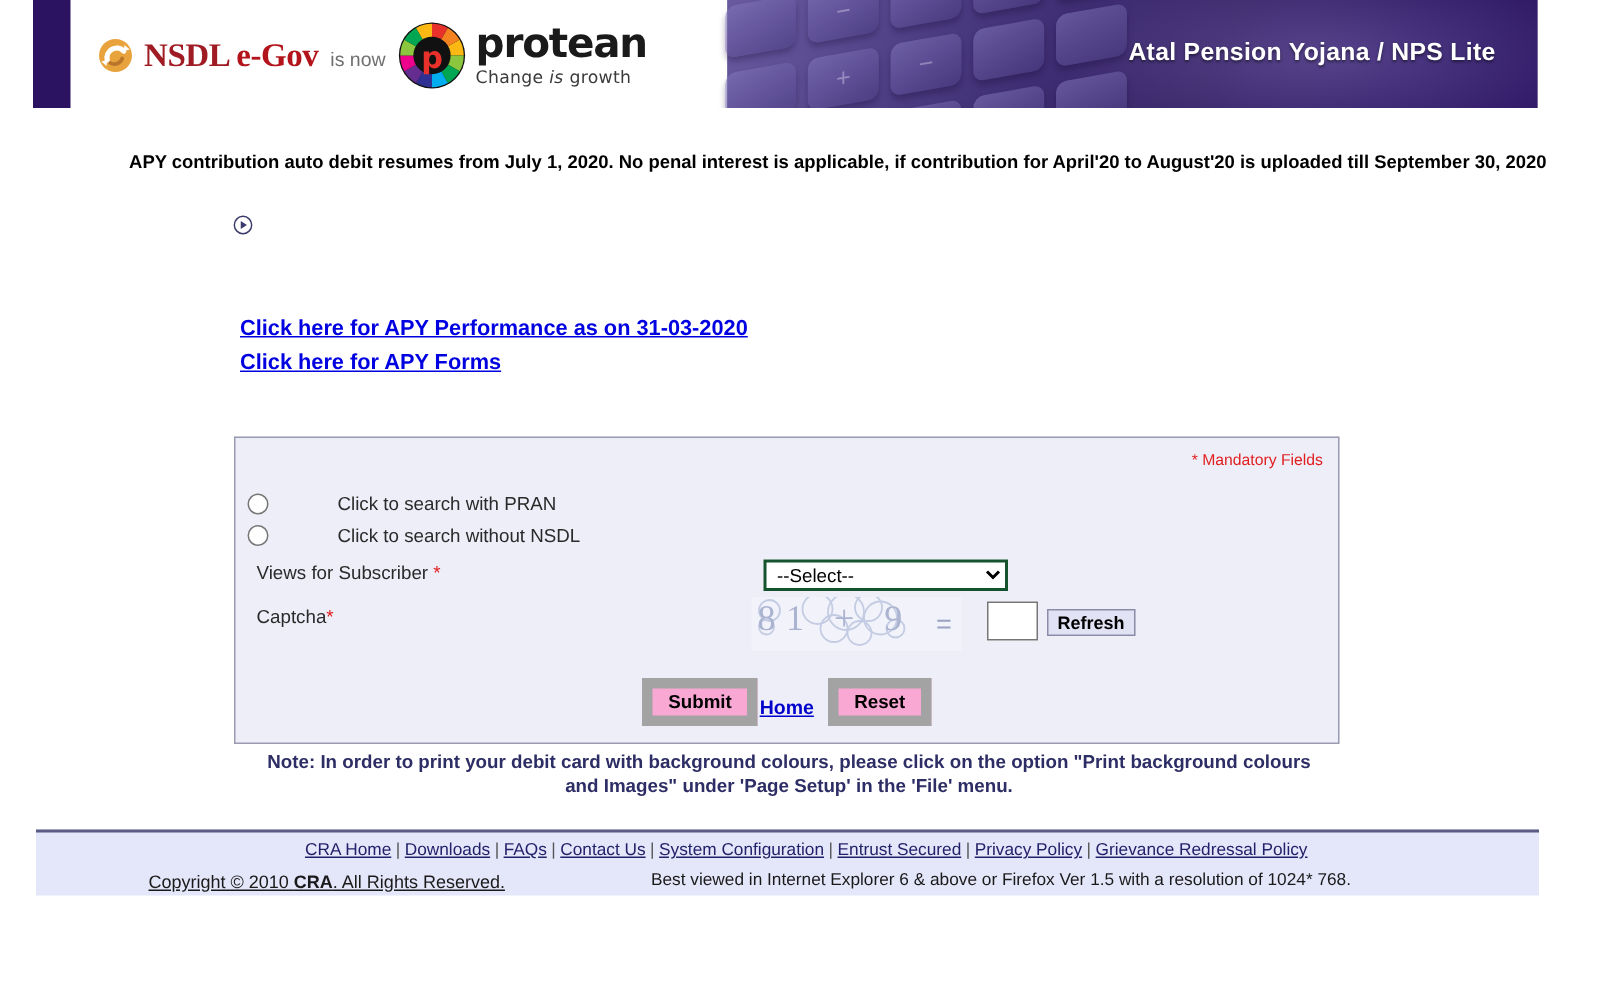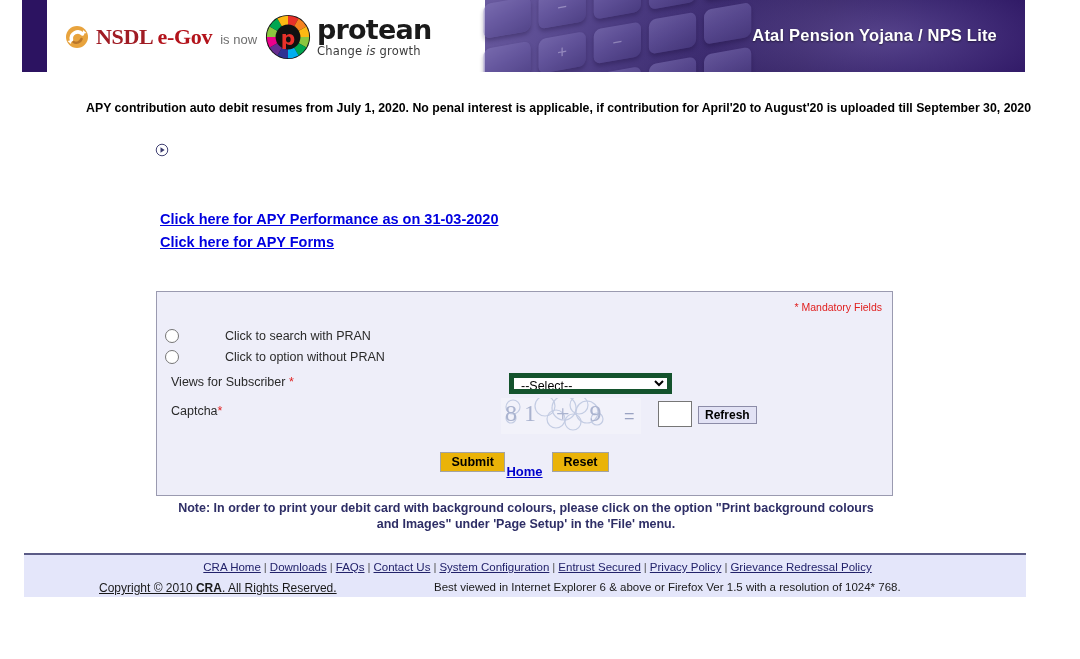--- a/index.html
+++ b/index.html
@@ -253,21 +253,21 @@
   }
   .views-select {
     position: absolute;
     left: 338px;
     top: 0;
     width: 163px;
     height: 21px;
     font-family: "Liberation Sans", sans-serif;
     font-size: 12.5px;
     color: #000;
-    border: 5px solid #14532d;
+    border: 2px solid #14532d;
     background: #ffffff;
     box-sizing: border-box;
     padding-left: 3px;
   }
 
   
   .captcha-img {
     position: absolute;
     left: 330px;
     top: -4px;
@@ -323,22 +323,22 @@
     position: absolute;
     left: 0; right: 0;
     top: 160px;
     text-align: center;
   }
   .form-btn {
     font-family: "Liberation Sans", sans-serif;
     font-size: 12.5px;
     font-weight: bold;
     color: #000;
-    background: #eab308;
-    border: 1px solid #a3a3a3;
+    background: #f9a8d4;
+    border: 7px solid #a3a3a3;
     padding: 2px 10px;
     margin: 0 22px;
     cursor: pointer;
   }
   .home-row {
     position: absolute;
     left: 0; right: 0;
     bottom: 16px;
     text-align: center;
   }
@@ -487,21 +487,21 @@
 
 <div class="panel">
   <div class="mandatory">* Mandatory Fields</div>
 
   <div class="radio-row r1">
     <span class="radio-btn"></span>
     <span class="radio-label">Click to search with PRAN</span>
   </div>
   <div class="radio-row r2">
     <span class="radio-btn"></span>
-    <span class="radio-label">Click to option without PRAN</span>
+    <span class="radio-label">Click to search without NSDL</span>
   </div>
 
   <div class="field-row views">
     <span class="field-label"><span>Views for Subscriber </span><span class="req">*</span></span>
     <select class="views-select">
       <option>--Select--</option>
     </select>
   </div>
 
   <div class="field-row captcha">

